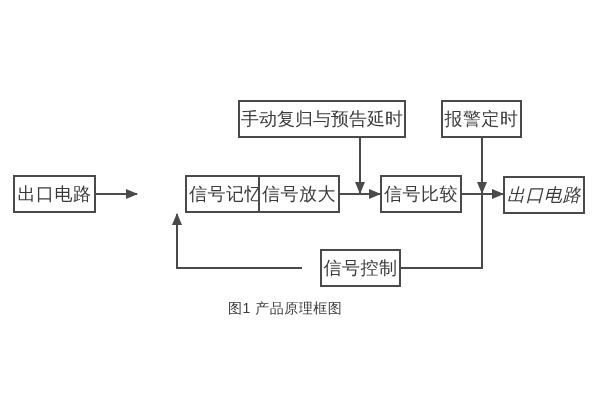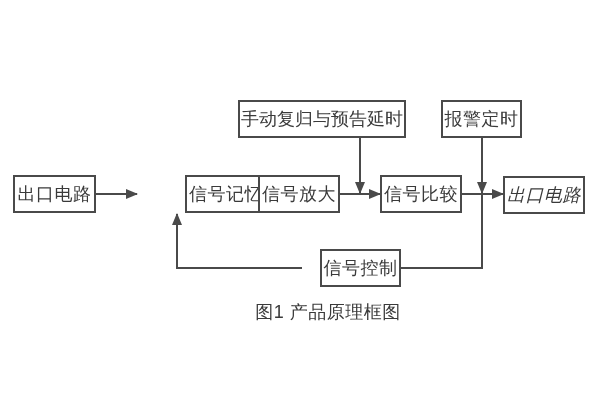--- a/index.html
+++ b/index.html
@@ -46,23 +46,23 @@
   .b-compare   { left: 380px; top: 175px; width: 82px;  height: 38px; }
   .b-output    { left: 503px; top: 176px; width: 82px;  height: 38px; font-style: italic; }
   
   .b-manual    { left: 238px; top: 100px; width: 168px; height: 38px; letter-spacing: 0; }
   .b-alarm     { left: 441px; top: 100px; width: 81px;  height: 38px; }
   
   .b-control   { left: 302px; top: 249px; width: 81px;  height: 38px; margin-left: 18px; }
   .caption {
     position: absolute;
     left: 228px; top: 300px; width: 200px;
-    text-align: center;
+    text-align: left;
     color: var(--text);
-    font-size: 18px;
+    font-size: 14px;
     letter-spacing: 0.5px;
     white-space: nowrap;
   }
 </style>
 </head>
 <body>
 
 <div class="stage">
 
   <svg class="connectors" width="600" height="400" viewBox="0 0 600 400" aria-hidden="true">

